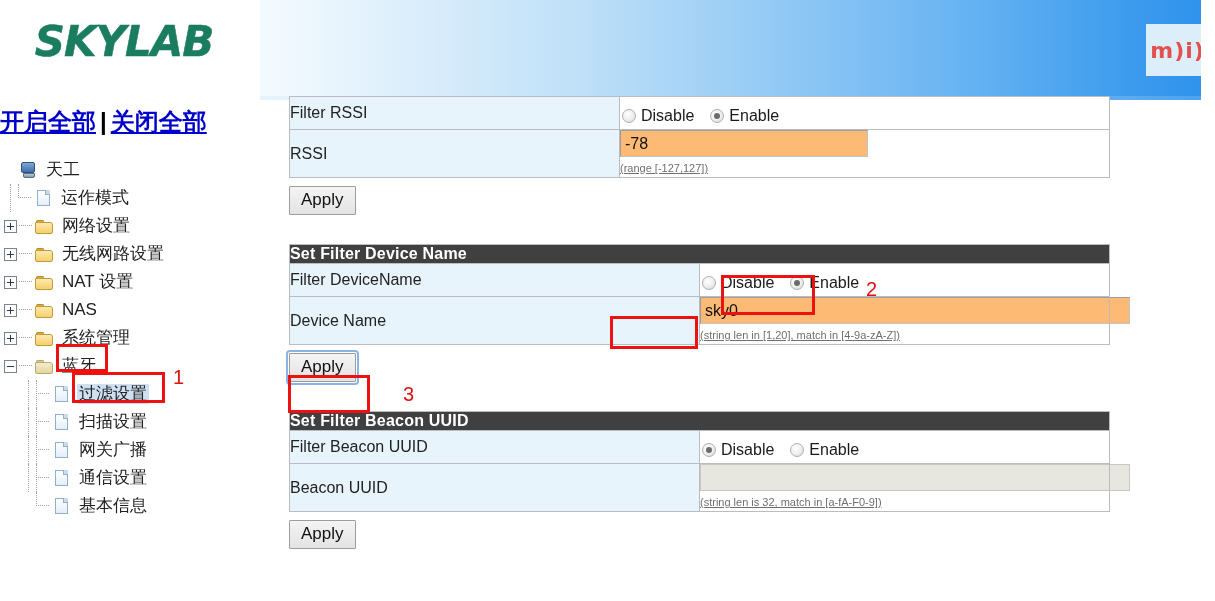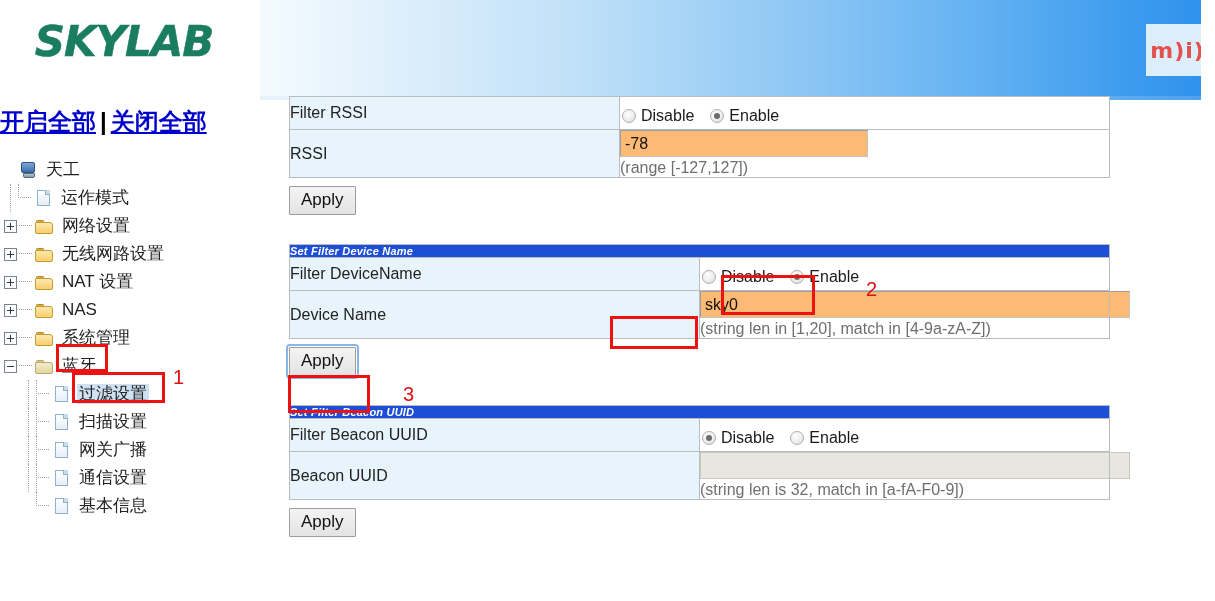--- a/index.html
+++ b/index.html
@@ -149,22 +149,22 @@
   #content { position: absolute; left: 289px; top: 96px; width: 822px; }
 
   table.cfg {
     border-collapse: collapse; width: 821px;
     border: 1px solid #8b5cf6;
     background: #fff;
     table-layout: fixed;
   }
   table.cfg td { border: 1px solid #b9bcc0; padding: 0; vertical-align: middle; }
   td.hdr {
-    background: #1d4ed8; color: #fff; font-weight: 700; font-size: 11px;
-    padding: 5px 8px 6px 8px; border: 1px solid #2f5ea8; letter-spacing: 0.2px; font-style: italic;
+    background: #404040; color: #fff; font-weight: 700; font-size: 16px;
+    padding: 5px 8px 6px 8px; border: 1px solid #2f5ea8; letter-spacing: 0.2px;
   }
   td.lab {
     width: 329px; background: #e8f4fb; color: #222; font-size: 16px;
     padding: 8px 0 8px 7px; height: 32px;
   }
   td.val {
     background: #ffffff; color: #222; font-size: 16px;
     padding: 6px 0 6px 8px;
   }
   .radio-row { display: flex; align-items: flex-end; gap: 8px; height: 28px; }
@@ -181,21 +181,21 @@
   .rlabel { font-size: 16px; color: #1a1a1a; }
 
   .txt {
     display: block; width: 248px; height: 27px; box-sizing: border-box;
     border: 1px solid #c3c3c3; border-top-color: #9d9d9d; border-left-color: #9d9d9d;
     background: #fdba74; font-family: "Liberation Sans", sans-serif; font-size: 16px;
     color: #111; padding: 2px 4px; outline: none;
   }
   .txt.wide { width: 430px; }
   .txt.disabled { background: #e7e7e0; border-color: #c8c8c0; color: #555; }
-  .hint { font-size: 16px; color: #6f6f6f; padding-top: 2px; line-height: 18px; }
+  .hint { font-size: 11px; color: #6f6f6f; padding-top: 2px; line-height: 18px; text-decoration: underline; }
 
   .applywrap { position: relative; height: 40px; margin-top: 8px; }
   button.apply {
     font-family: "Liberation Sans", sans-serif; font-size: 17px; color: #111;
     background: linear-gradient(#f4f4f4, #e3e3e3);
     border: 1px solid #9d9d9d; border-radius: 1px;
     padding: 3px 11px 4px 11px; cursor: pointer; line-height: 20px;
   }
   button.apply.focused { outline: 2px solid #8ab4e8; outline-offset: 1px; }
   .section-gap { height: 18px; }

